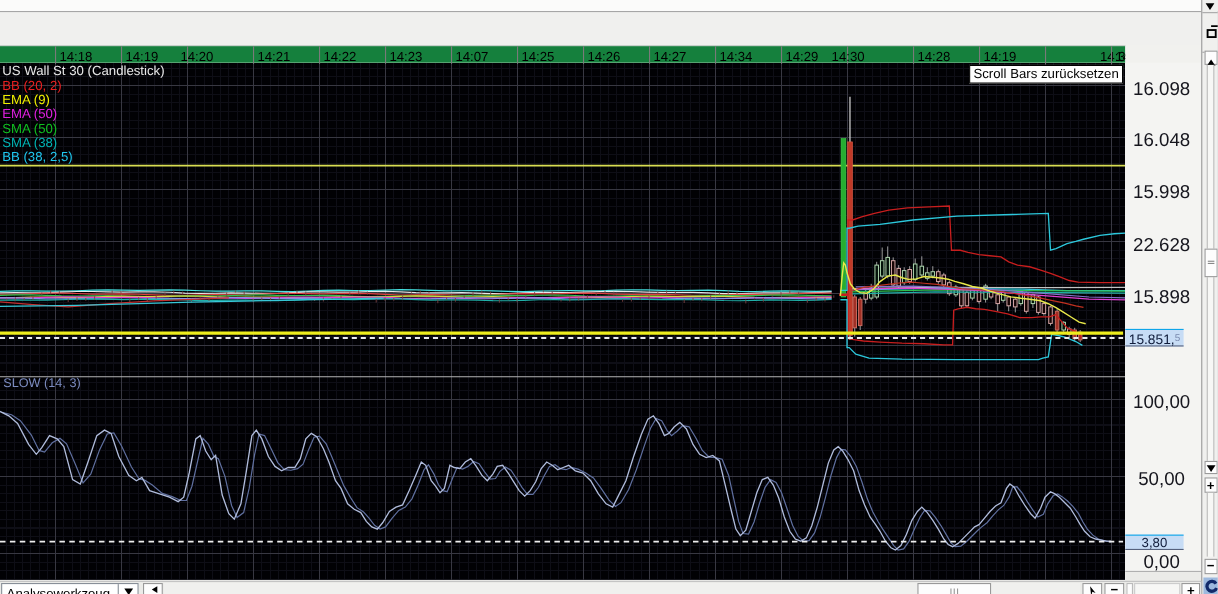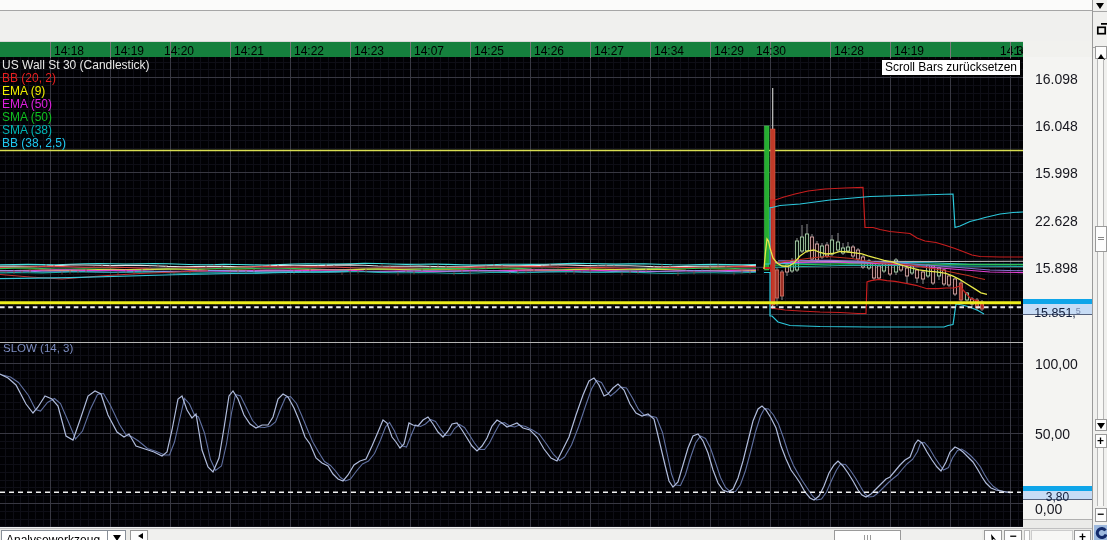--- a/index.html
+++ b/index.html
@@ -14,22 +14,22 @@
 .btn { position:absolute; top:7px; height:18px; font-size:13px; text-align:center; line-height:18px; }
 .ibtn { position:absolute; top:7px; height:18px; width:17.5px; background:#fff; border:1px solid #999; }
 
 #taxis { position:absolute; left:0; top:41px; width:1023px; height:16px; background:#15803d; border-top:1px solid #d8d8d8; }
 .tick { position:absolute; top:0; width:1px; height:16px; background:#7a7a7a; }
 .tlab { position:absolute; top:1.5px; font-size:12px; color:#000; white-space:nowrap; }
 
 #crn { position:absolute; left:1023px; top:41px; width:69px; height:16px; background:#f1f1ee; }
 
 #paxis { position:absolute; left:1023px; top:57px; width:69px; height:463px; background:#f4f4f2; border-bottom:1px solid #b0b0b0; }
-.plab { position:absolute; left:0; width:66px; text-align:left; font-size:14px; color:#16161e;margin-left:12px; }
-.blab { position:absolute; left:0px; width:69px; background:#c7dcf5; border-top:5px solid #0ea5e9; border-bottom:1px solid #55617c; text-align:center; color:#101c3a; }
+.plab { position:absolute; left:0; width:66px; text-align:center; font-size:17px; color:#16161e; }
+.blab { position:absolute; left:0px; width:53px; background:#c7dcf5; border-top:1px solid #0ea5e9; border-bottom:1px solid #55617c; text-align:center; color:#101c3a; }
 #paxis2 { position:absolute; left:1023px; top:520px; width:69px; height:20px; background:#ebebe8; }
 
 #rcol { position:absolute; left:1092px; top:0; width:15px; height:540px; background:#f0f0ee; border-left:1px solid #9a9a9a; }
 .sbtn { position:absolute; left:1.5px; width:12px; background:#fdfdfd; border:1px solid #9a9a9a; }
 
 #bbar { position:absolute; left:0; top:528px; width:1092px; height:12px; background:#ebebe8; border-top:1px solid #c0c0c0; }
 .tri-l { width:0;height:0;border:3.5px solid transparent;border-right:5px solid #000; }
 .tri-u { width:0;height:0;border:4px solid transparent;border-bottom:6px solid #000; }
 .tri-d { width:0;height:0;border:4px solid transparent;border-top:6px solid #000; }
 #ttip { position:absolute; left:881px; top:59px; width:140px; height:17px; background:#fefefe; border:1px solid #000; font-size:12px; color:#000; text-align:center; line-height:15px; }

